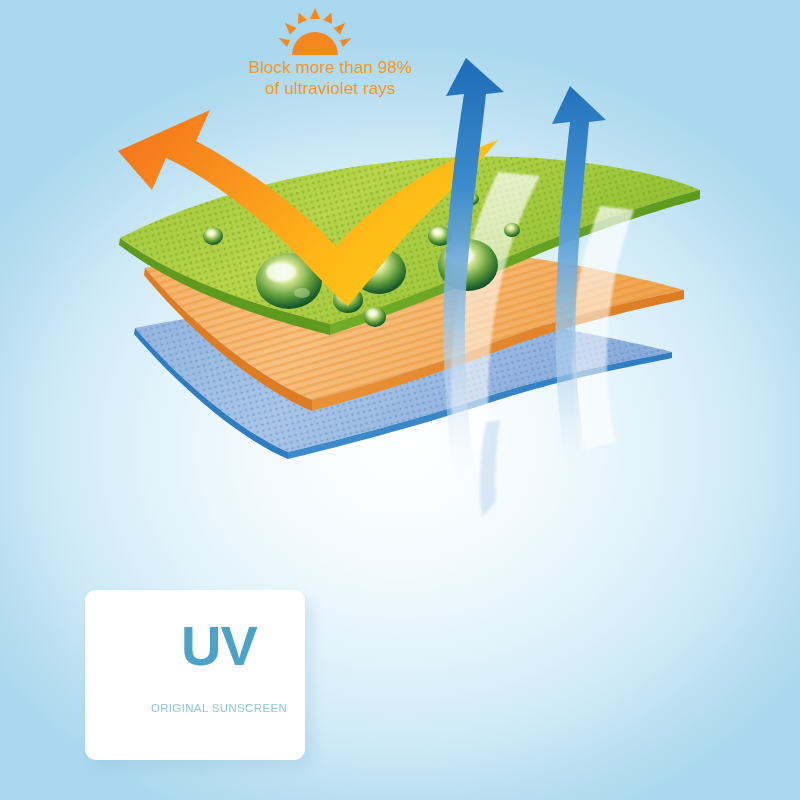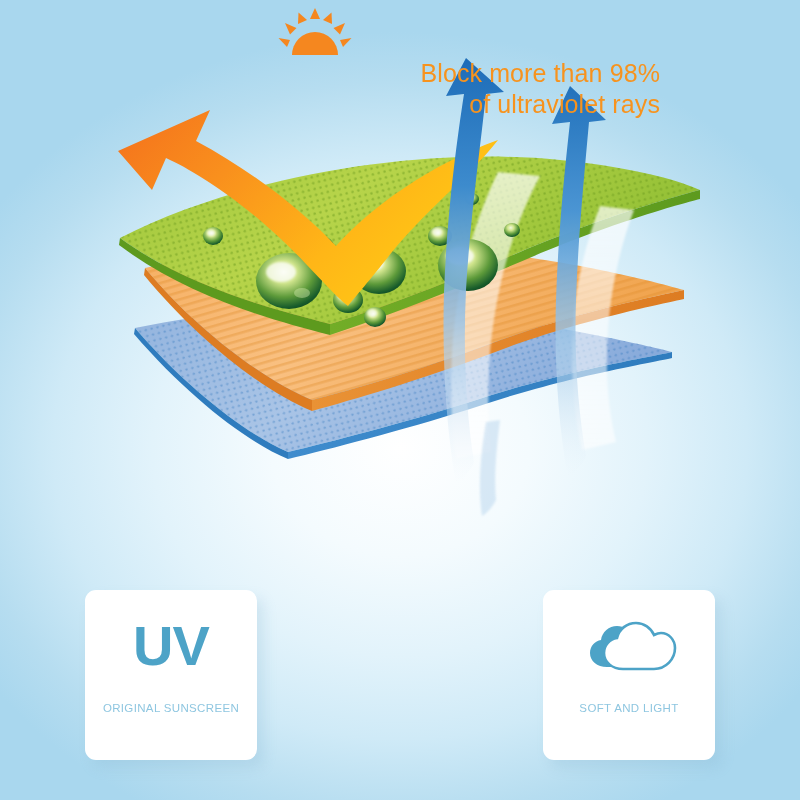--- a/index.html
+++ b/index.html
@@ -25,23 +25,23 @@
                 #a9d7ee 100%);
     overflow: hidden;
   }
 
   
   .headline {
     position: absolute;
     left: 0;
     top: 58px;
     width: 660px;
-    text-align: right;
+    text-align: center;
     line-height: 1.22;
-    font-size: 25px;
+    font-size: 17px;
     letter-spacing: .1px;
     white-space: pre-line;
   }
 
   
   #hero {
     position: absolute;
     left: 0; top: 0;
     width: 800px; height: 560px;
   }
@@ -59,20 +59,21 @@
   .card {
     position: relative;
     width: 172px;
     height: 170px;
     background: #ffffff;
     border-radius: 11px;
     box-shadow: 7px 8px 13px rgba(120,170,200,.20);
     display: flex;
     flex-direction: column;
     align-items: center;
+    padding-left: 48px;
   }
   .card-icon {
     height: 112px;
     display: flex;
     align-items: center;
     justify-content: center;
   }
   .card-label {
     font-size: 11.5px;
     color: #8ec6e0;
@@ -331,30 +332,15 @@
   <div class="cards">
 
 
     <div class="card">
       <div class="card-icon">
         <span class="uv-text">UV</span>
       </div>
       <div class="card-label">ORIGINAL SUNSCREEN</div>
     </div>
 
-    <div class="card">
-      <div class="card-icon">
-        <svg width="104" height="62" viewBox="0 0 104 62">
-          <path d="M30,52 C20,52 13,46 13,38 C13,31 18,26 24,25
-                   C25,17 32,11 40,11 C47,11 53,15 56,21
-                   C58,20 60,19 63,19 C71,19 77,25 77,33
-                   C77,43 69,52 58,52 Z" fill="#4da3c7"></path>
-          <path d="M58,54 C47,54 39,47 39,38 C39,30 45,24 52,23
-                   C54,14 62,8 71,8 C79,8 86,13 89,20
-                   C91,19 93,18 96,18 C104,18 110,25 110,33
-                   C110,44 101,54 89,54 Z" transform="translate(-12,0)" fill="#ffffff" stroke="#4da3c7" stroke-width="2.6"></path>
-        </svg>
-      </div>
-      <div class="card-label">SOFT AND LIGHT</div>
-    </div>
 
   </div>
 </div>
 
 </body></html>

